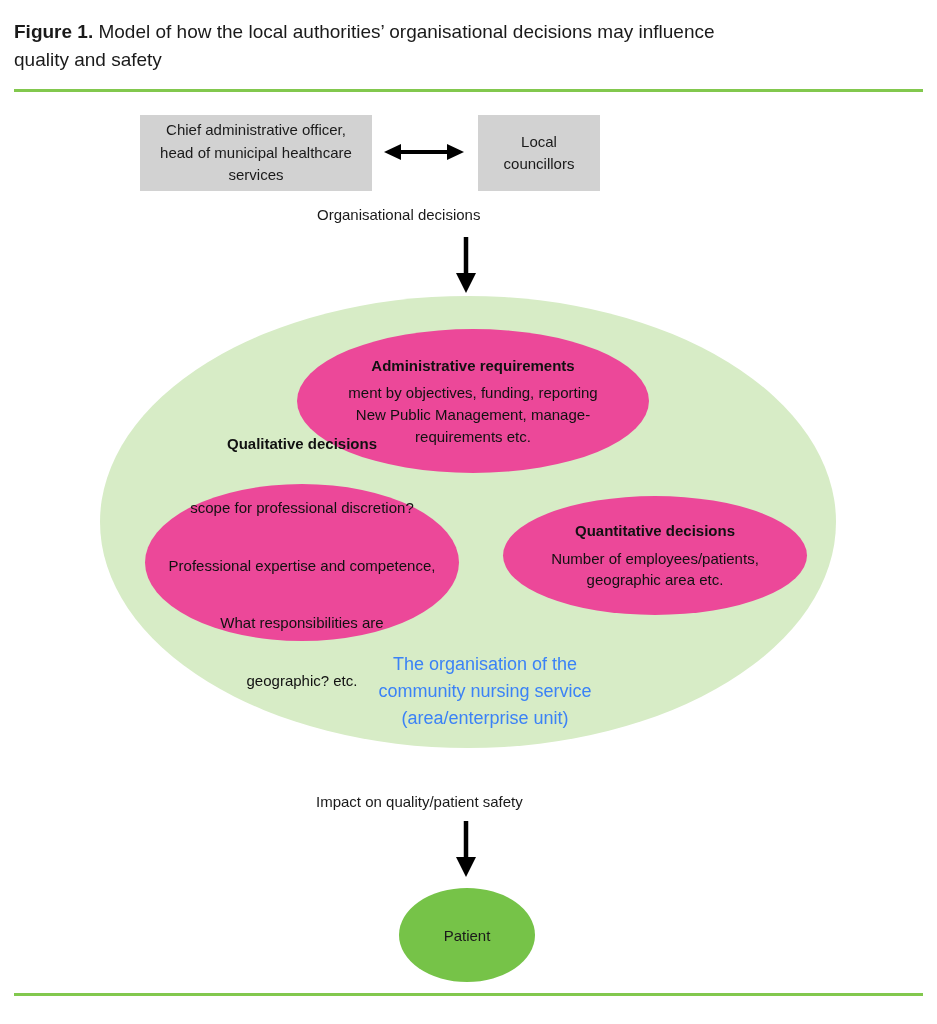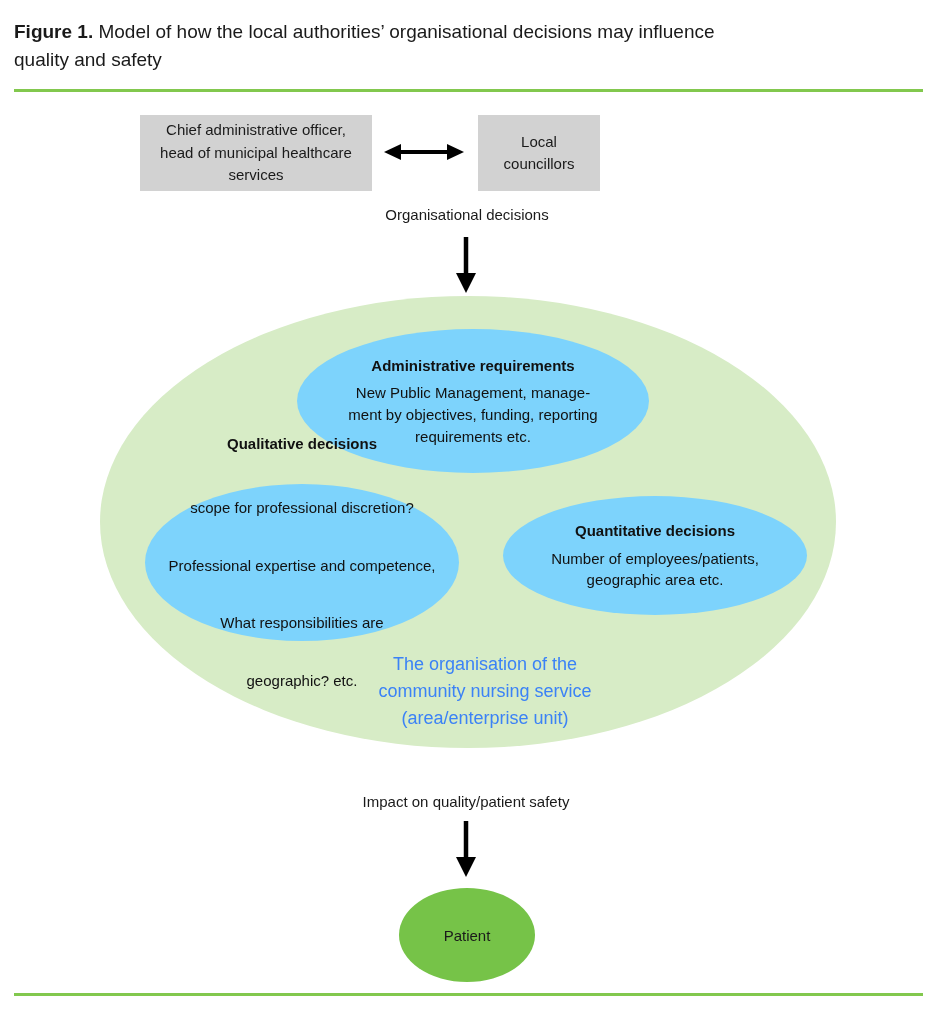--- a/index.html
+++ b/index.html
@@ -46,42 +46,42 @@
     padding: 4px 8px;
   }
   .box-left { left: 140px; top: 115px; width: 232px; height: 76px; text-align: center; }
   .box-right { left: 478px; top: 115px; width: 122px; height: 76px; }
   .h-arrow { position: absolute; left: 384px; top: 141px; }
   .v-arrow { position: absolute; }
   .v-arrow-1 { left: 453px; top: 237px; }
   .v-arrow-2 { left: 453px; top: 821px; }
   .flow-label {
     position: absolute;
-    text-align: center;
+    text-align: left;
     font-size: 15px;
     color: #1a1a1a;
   }
   .label-orgdec { left: 317px; top: 206px; width: 300px; }
   .label-impact { left: 316px; top: 793px; width: 300px; }
   .ellipse {
     position: absolute;
     border-radius: 50%;
     display: flex;
     flex-direction: column;
     align-items: center;
     justify-content: center;
     text-align: center;
   }
   .ellipse-big {
     left: 100px; top: 296px; width: 736px; height: 452px;
     background: #D7ECC6;
     display: block;
   }
   .ellipse-mid {
-    background: #7dd3fc;
+    background: #ec4899;
     font-size: 15px;
     line-height: 1.45;
     color: #111;
   }
   .ellipse-admin { left: 297px; top: 329px; width: 352px; height: 144px; }
   .ellipse-qual  { left: 145px; top: 484px; width: 314px; height: 157px; gap: 36px; }
   .ellipse-quant { left: 503px; top: 496px; width: 304px; height: 119px; }
   .ellipse-title { font-weight: bold; margin-bottom: 6px; }
   .ellipse-patient {
     left: 399px; top: 888px; width: 136px; height: 94px;
@@ -133,22 +133,22 @@
     <svg width="26" height="56" viewBox="0 0 26 56">
       <line x1="13" y1="0" x2="13" y2="38" stroke="#000" stroke-width="4.5"></line>
       <polygon points="3,36 23,36 13,56" fill="#000"></polygon>
     </svg>
   </div>
 
   <div class="ellipse ellipse-big"></div>
 
   <div class="ellipse ellipse-mid ellipse-admin">
     <div class="ellipse-title">Administrative requirements</div>
+    <div>ment by objectives, funding, reporting</div>
     <div>New Public Management, manage-</div>
-    <div>ment by objectives, funding, reporting</div>
     <div>requirements etc.</div>
   </div>
 
   <div class="ellipse ellipse-mid ellipse-qual">
     <div class="ellipse-title">Qualitative decisions</div>
     <div>scope for professional discretion?</div>
     <div>Professional expertise and competence,</div>
     <div>What responsibilities are</div>
     <div>geographic? etc.</div>
   </div>

